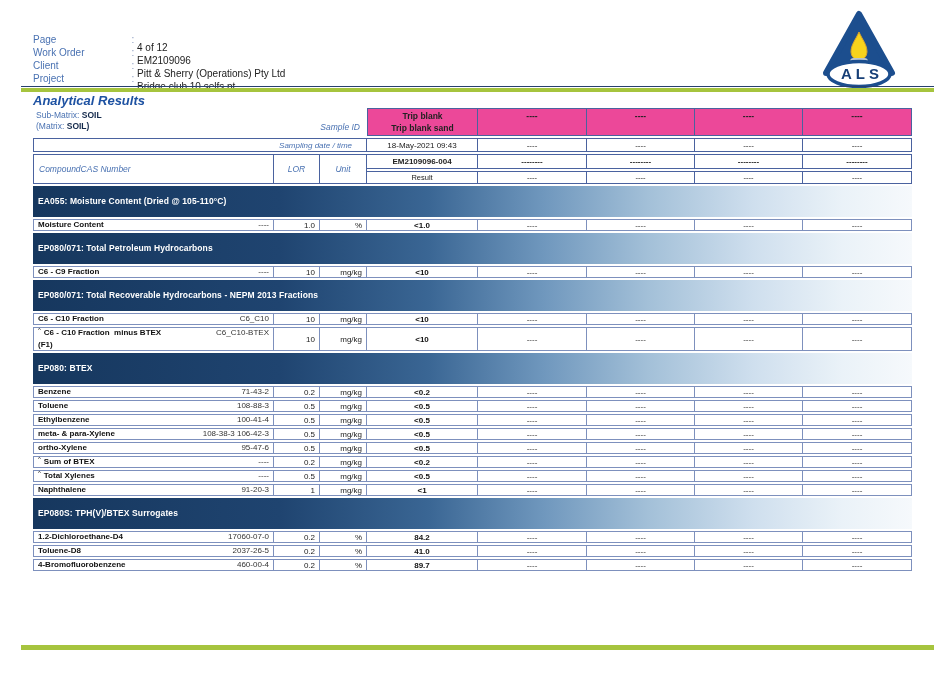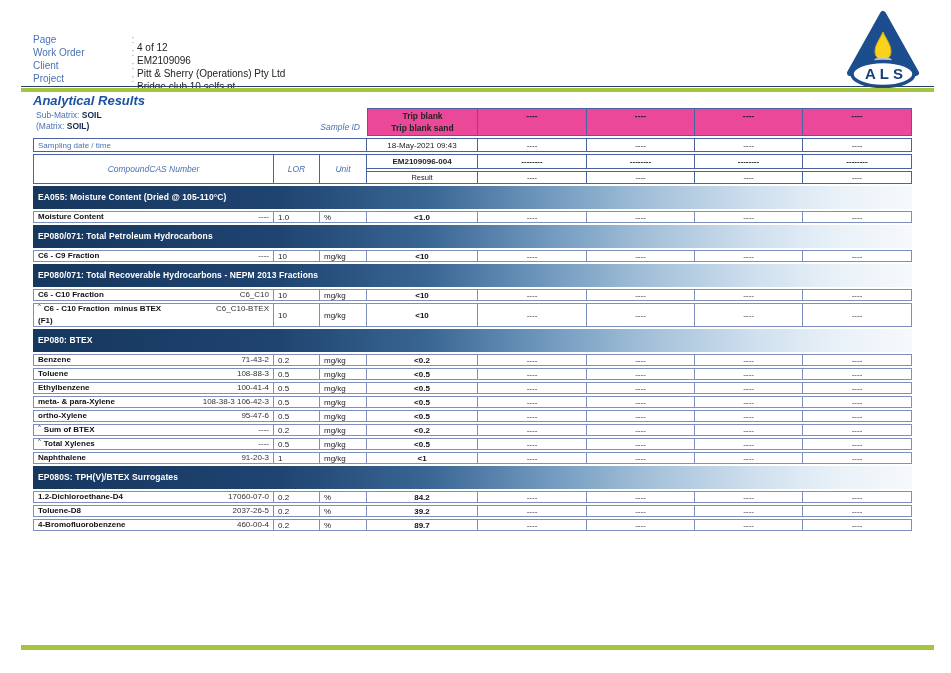--- a/index.html
+++ b/index.html
@@ -18,21 +18,21 @@
     font-family:"Liberation Sans", sans-serif;overflow:hidden;
     margin:0 auto;
   }
   
   .hdr-fields{position:absolute;left:33px;top:34px;}
   .hdr-line{display:flex;height:13px;font-size:10px;line-height:12px;}
   .hdr-label{width:96px;color:var(--label-blue);}
   .hdr-sep{width:8px;color:#8a9bbf;text-align:center;}
   .hdr-value{color:var(--text-dark);white-space:pre;margin-top:8px;}
   
-  .logo{position:absolute;left:846px;top:10px;width:74px;height:80px;}
+  .logo{position:absolute;left:822px;top:10px;width:74px;height:80px;}
   
   .rule-navy{position:absolute;left:21px;top:86px;width:913px;height:1px;background:#27406e;}
   .rule-green-top{position:absolute;left:21px;top:88px;width:913px;height:4px;background:var(--accent-green);}
   .rule-green-bottom{position:absolute;left:21px;top:645px;width:913px;height:5px;background:var(--accent-green);}
   
   .title{position:absolute;left:33px;top:93px;font-size:13px;font-weight:700;font-style:italic;color:var(--title-blue);}
   
   table.results{
     position:absolute;left:33px;top:106px;width:879px;
     border-collapse:separate;border-spacing:0 2px;table-layout:fixed;
@@ -42,42 +42,42 @@
   td.bl{border-left:1px solid var(--grid);}
   td.dark{border-color:var(--grid-dark);}
   td.plain{border:none;vertical-align:top;padding:0;}
   
   .submatrix-wrap{display:flex;justify-content:space-between;align-items:flex-end;padding:2px 7px 0 3px;}
   .submatrix{font-size:8.5px;line-height:11px;}
   .submatrix .lbl{color:var(--label-blue);}
   .submatrix .val{font-weight:700;color:#13294b;}
   .sampleid-label{font-size:8.5px;font-style:italic;color:var(--label-blue);padding-top:1px;}
   td.sample-box{height:25px;vertical-align:top;text-align:center;font-weight:700;font-size:8.5px;line-height:12px;padding-top:1px;background:#ec4899;}
-  td.leftspan{height:12px;color:var(--label-blue);padding-right:22px;}
+  td.leftspan{height:12px;text-align:right;font-style:italic;color:var(--label-blue);padding-right:14px;}
   td.date-cell{height:12px;text-align:center;font-size:8px;}
   td.mainhead{vertical-align:middle;}
-  .mainhead-flex{display:flex;justify-content:center;font-style:italic;color:var(--label-blue);font-size:8.5px;padding:0 1px;}
+  .mainhead-flex{display:flex;justify-content:flex-start;font-style:italic;color:var(--label-blue);font-size:8.5px;padding:0 1px;}
   td.lor-head,td.unit-head{text-align:center;font-style:italic;color:var(--label-blue);font-size:8.5px;}
   td.number-cell{height:13px;text-align:center;font-weight:700;font-size:8px;}
   td.resulthead-cell{height:11px;text-align:center;font-size:7.5px;}
   
   td.band{
-    height:23px;line-height:13px;padding:0 0 0 5px;border:none;
+    height:31px;line-height:13px;padding:0 0 0 5px;border:none;
     color:#ffffff;font-weight:700;font-size:8.5px;letter-spacing:0.1px;white-space:nowrap;
     background:linear-gradient(to right,#16375e 0%,#1f4470 28%,#3a6694 45%,#6f97bd 58%,#a3c0d8 70%,#cfdfee 82%,#eaf2f8 92%,#f6f9fc 100%);
   }
   
   tr.data-row td{height:10px;}
   td.main{font-weight:700;color:#101010;}
   .main-line{display:flex;justify-content:space-between;align-items:flex-start;line-height:10px;gap:44px;}
   .main-line .nm{white-space:pre;}
   .main-line .cas{font-weight:400;color:#333;white-space:nowrap;padding-left:4px;}
   .caret{font-size:6px;position:relative;top:-3px;margin-right:3px;font-weight:400;}
   .subname{line-height:10px;margin-top:2px;}
-  td.lor-val,td.unit-val{text-align:left;}
+  td.lor-val,td.unit-val{text-align:right;}
   td.res{text-align:center;color:#333;}
   td.res.primary{font-weight:700;color:#111;}
 </style>
 </head>
 <body>
 
 <div class="page">
 
   <div class="hdr-fields">
       <div class="hdr-line">
@@ -407,21 +407,21 @@
         </tr>
         <tr class="data-row">
           <td class="cell main bl">
             <div class="main-line">
               <span class="nm">Toluene-D8</span>
               <span class="cas">2037-26-5</span>
             </div>
           </td>
           <td class="cell lor-val">0.2</td>
           <td class="cell unit-val">%</td>
-          <td class="cell res primary">39.2</td>
+          <td class="cell res primary">41.0</td>
           <td class="cell res">----</td>
           <td class="cell res">----</td>
           <td class="cell res">----</td>
           <td class="cell res">----</td>
         </tr>
         <tr class="data-row">
           <td class="cell main bl">
             <div class="main-line">
               <span class="nm">4-Bromofluorobenzene</span>
               <span class="cas">460-00-4</span>

